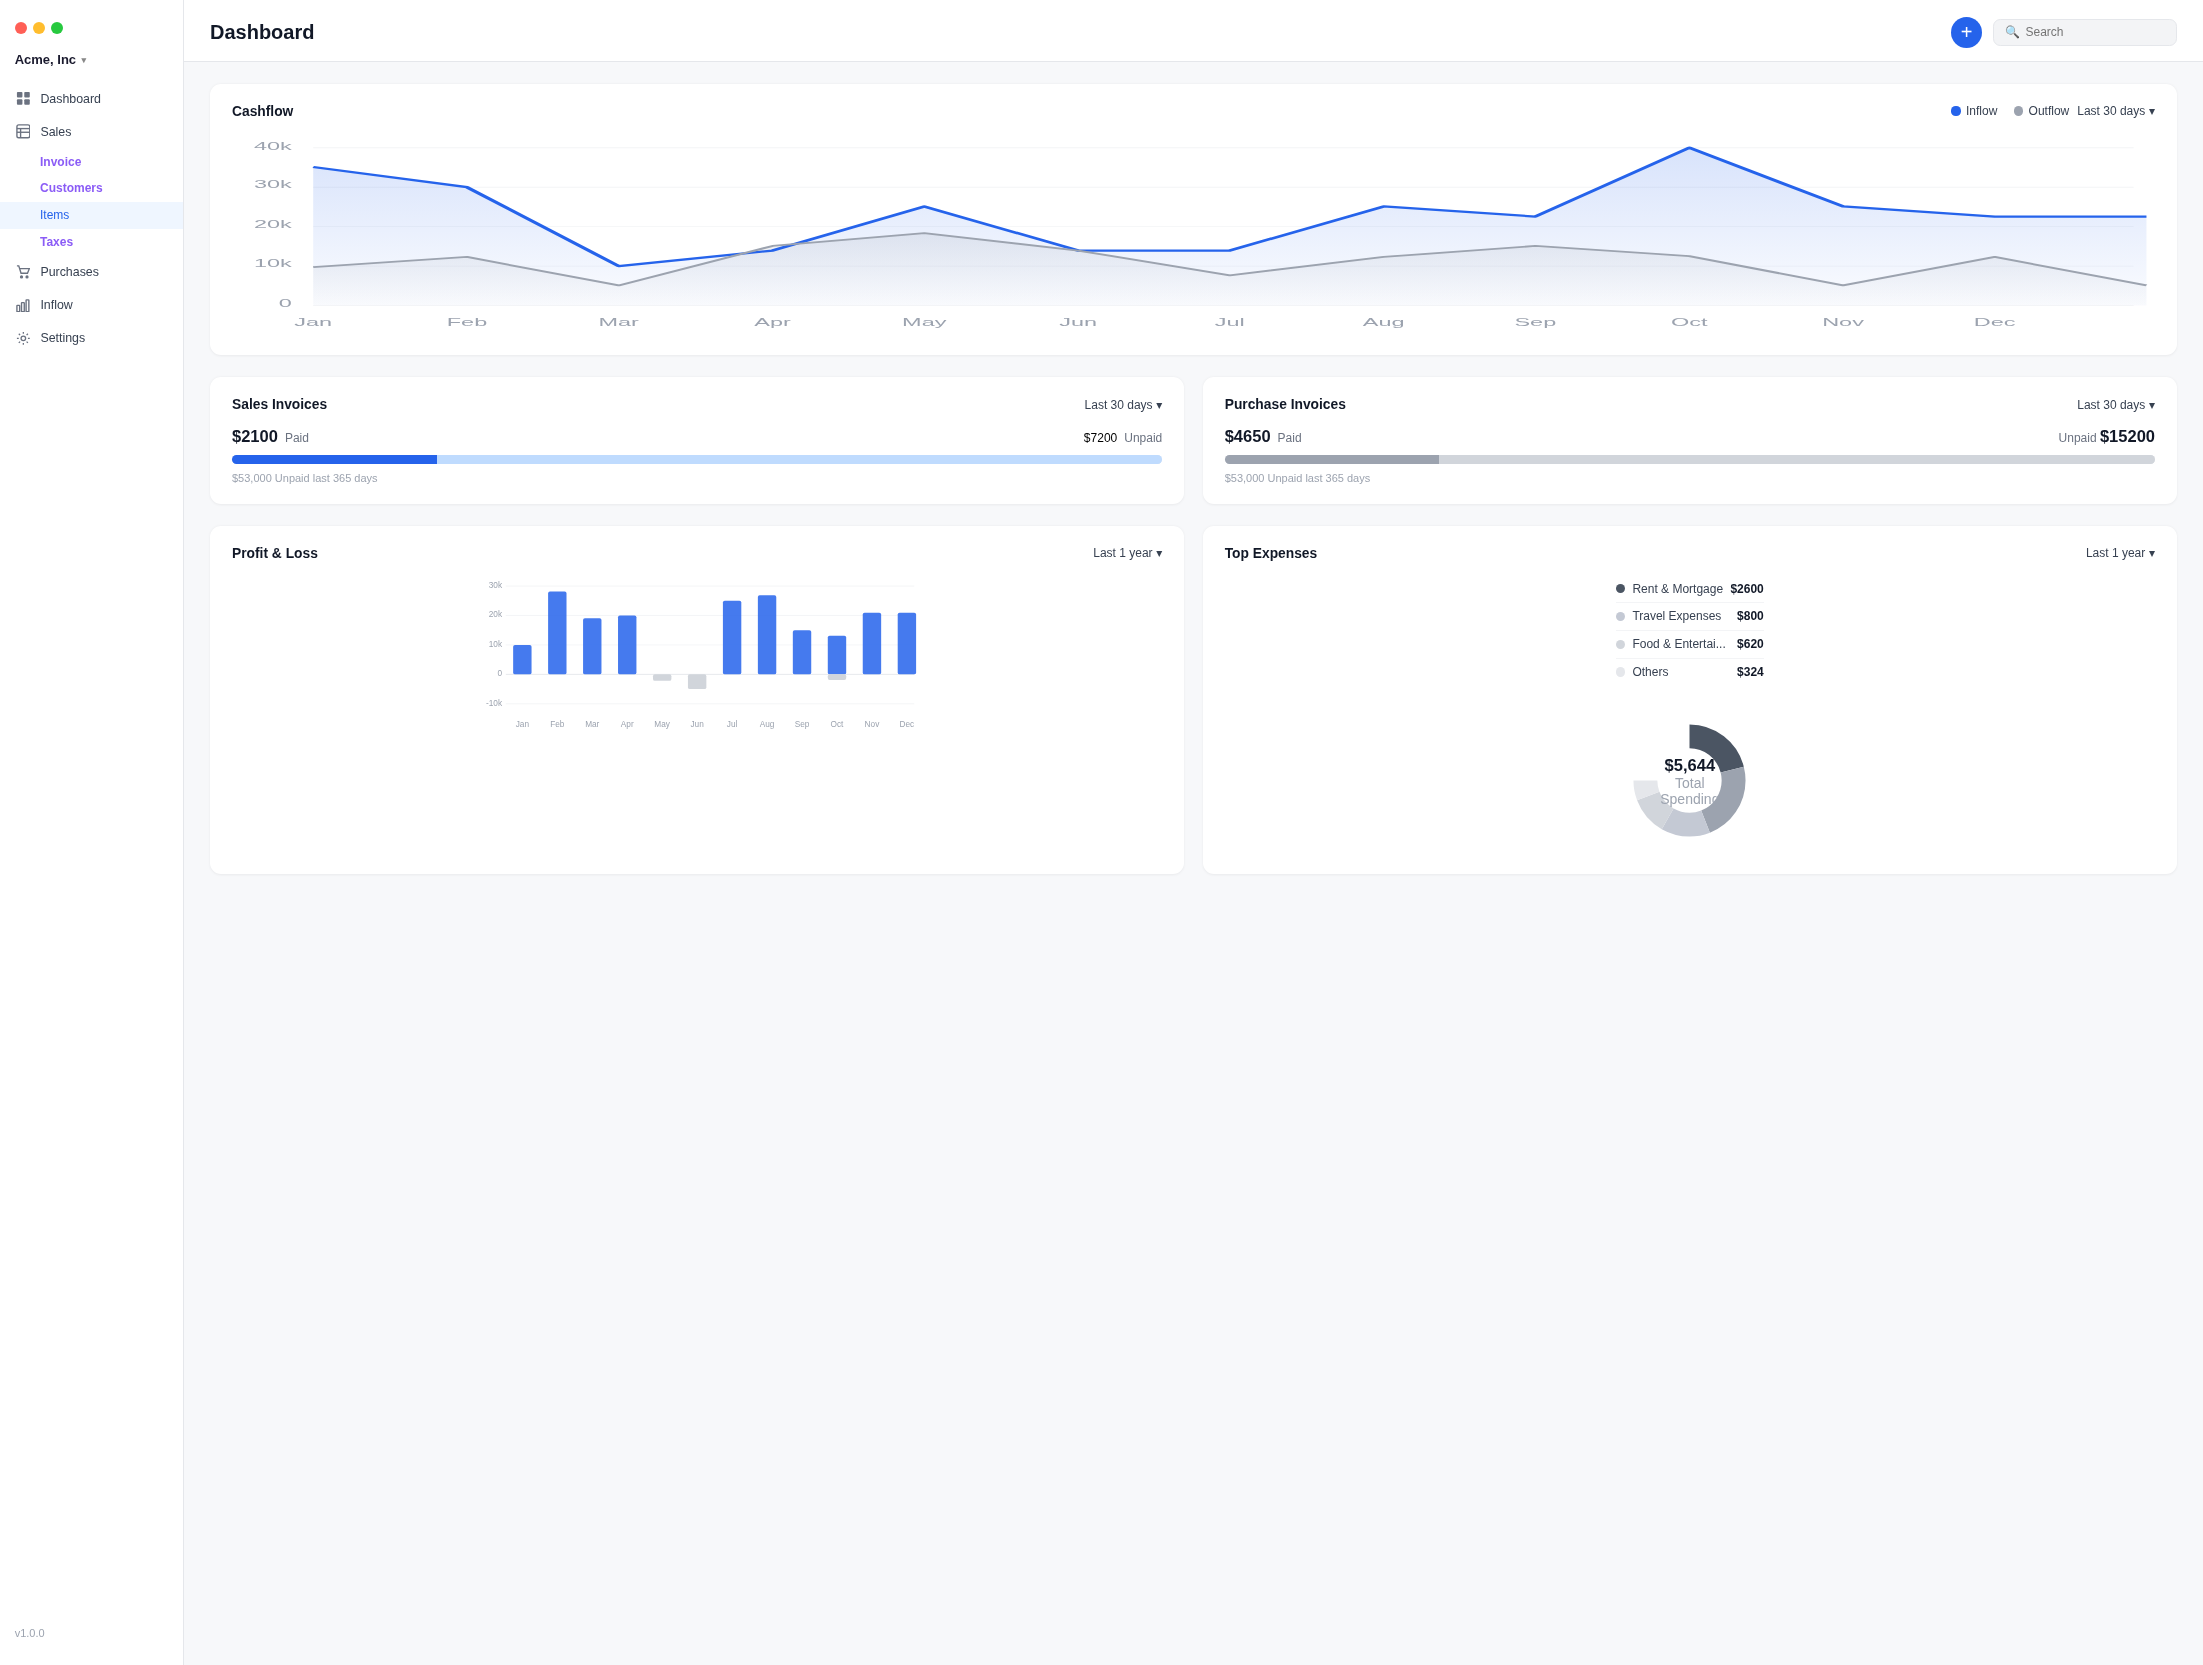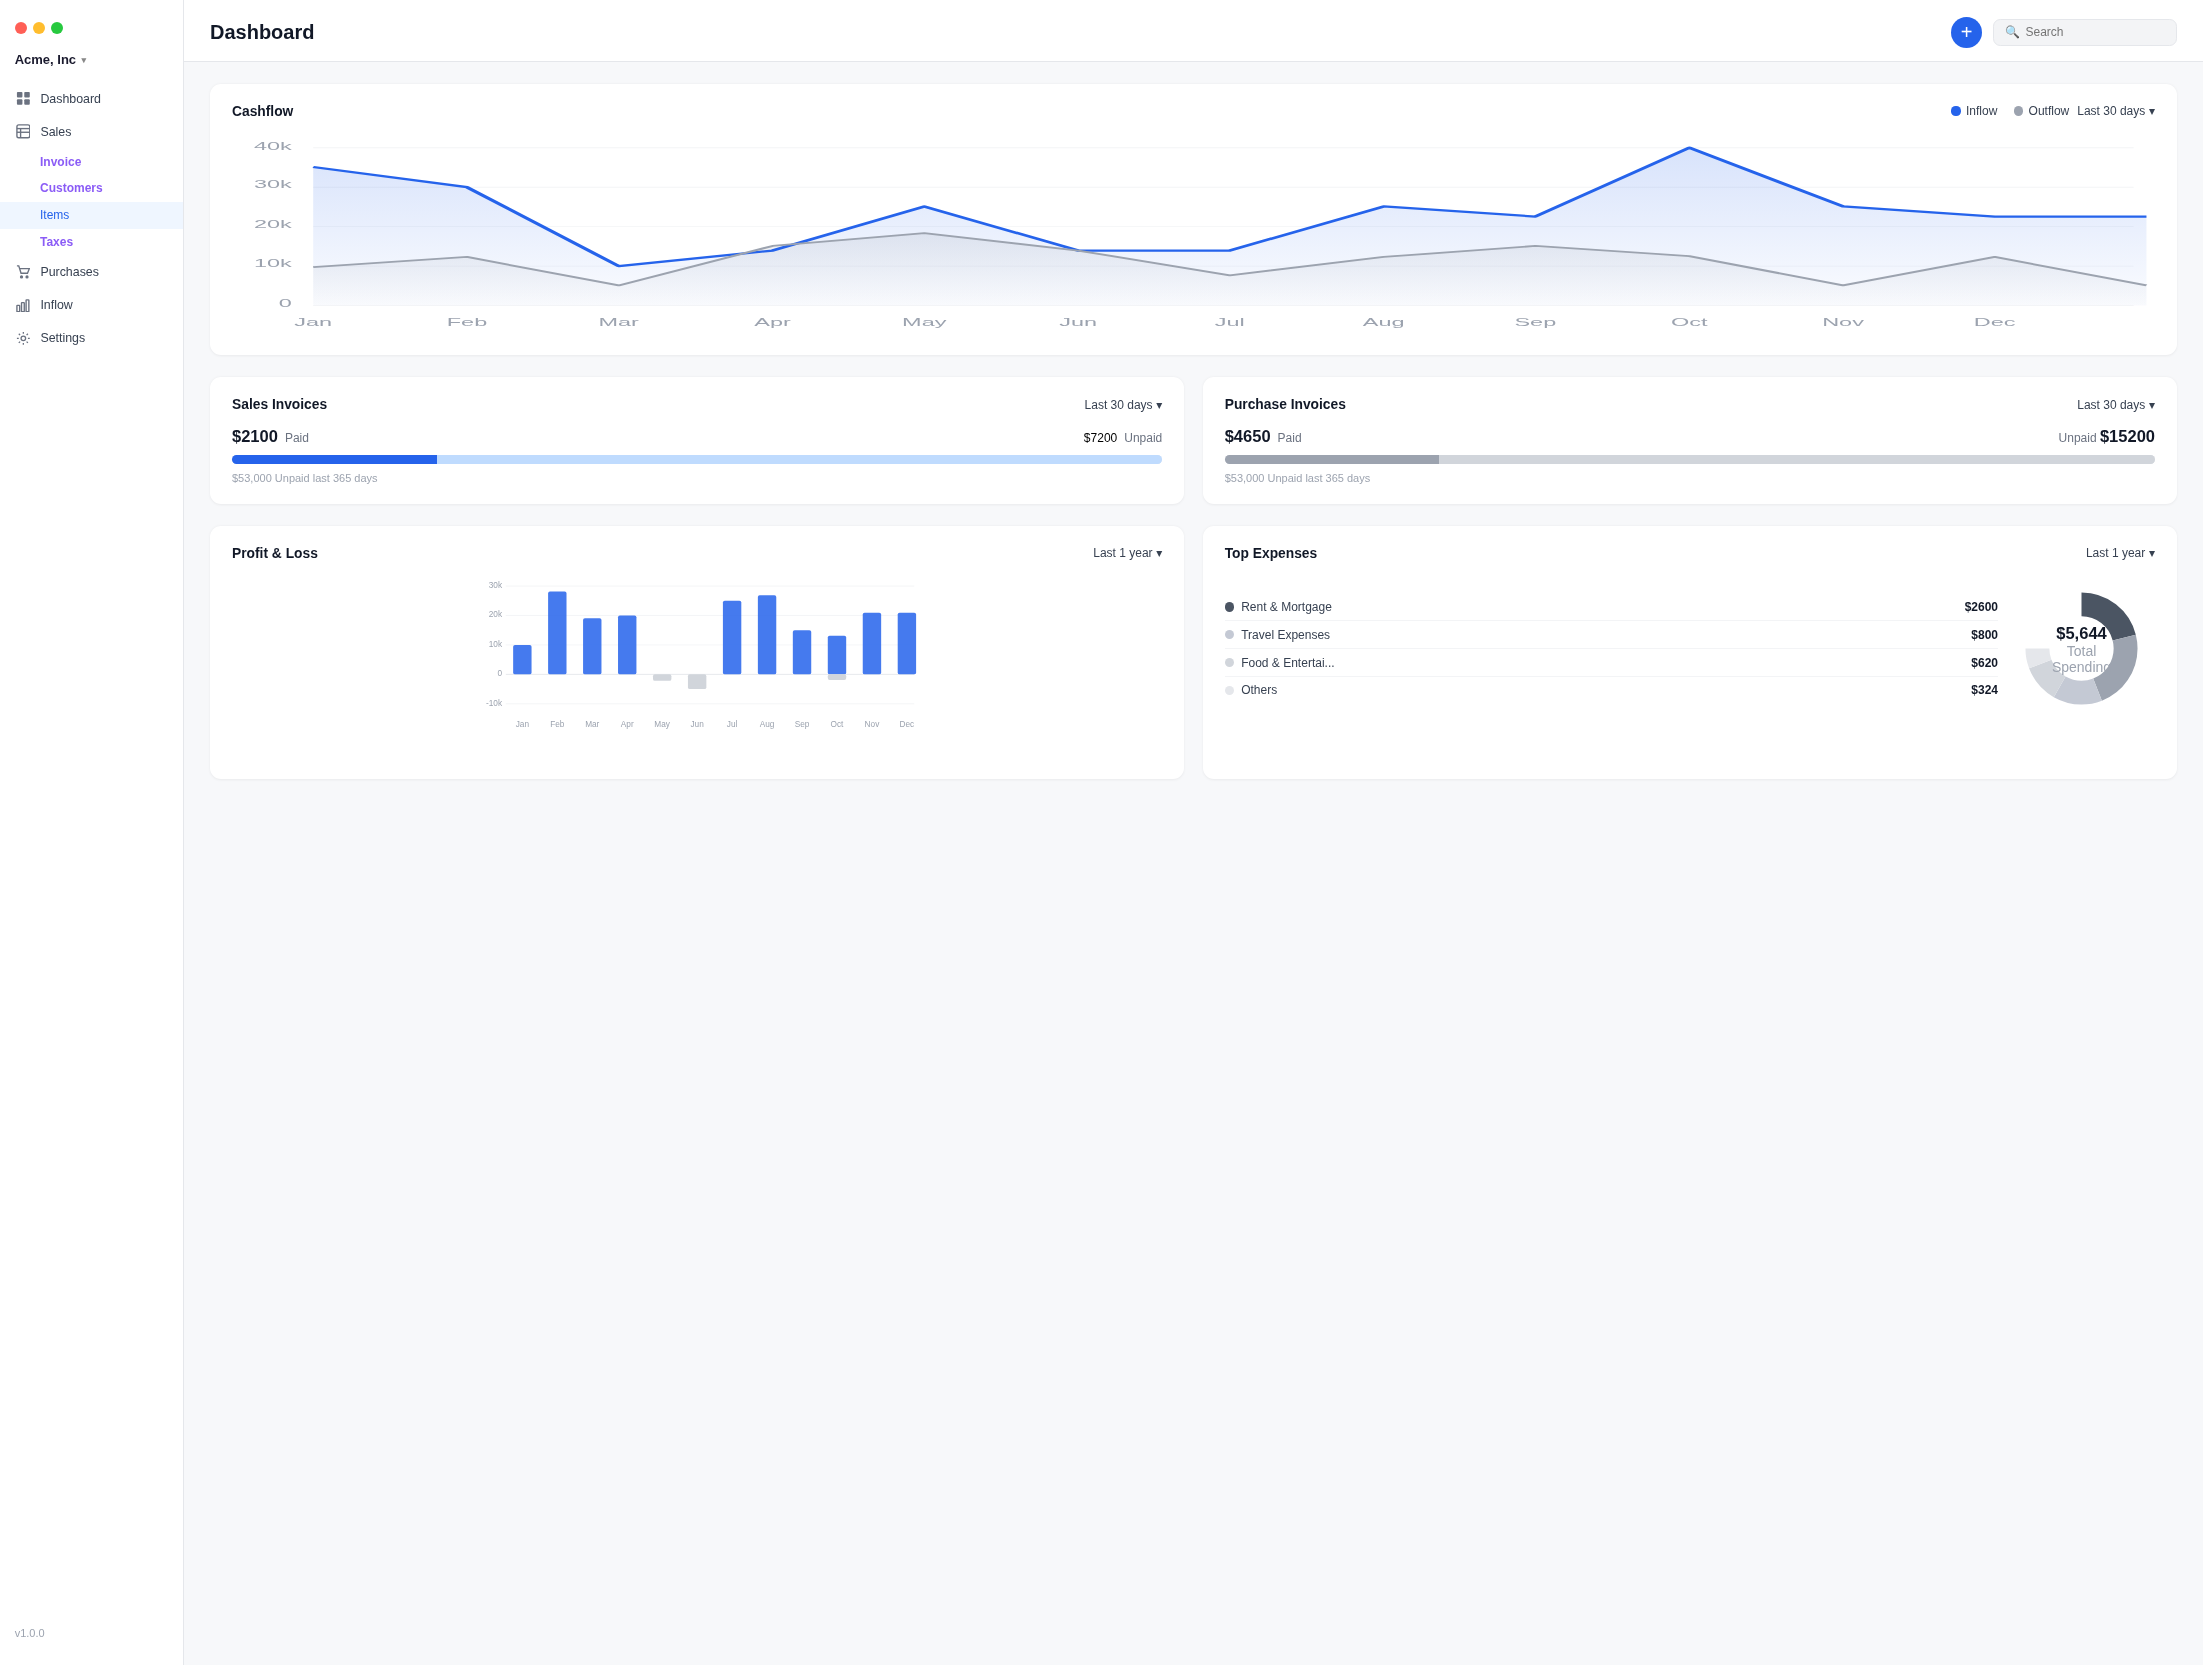--- a/index.html
+++ b/index.html
@@ -63,21 +63,21 @@
     .progress-fill-unpaid { background: #bfdbfe; border-radius: 0 4.6px 4.6px 0; height: 9.2px; flex: 1; }
     .progress-fill-paid-gray { background: #9ca3af; border-radius: 4.6px 0 0 4.6px; height: 9.2px; }
     .progress-fill-unpaid-gray { background: #d1d5db; border-radius: 0 4.6px 4.6px 0; height: 9.2px; flex: 1; }
     .unpaid-note { font-size: 11px; color: #9ca3af; }
 
     
     .bar-chart-container { position: relative; width: 100%; height: 184px; }
     svg.bar-chart { width: 100%; height: 100%; }
 
     
-    .expenses-layout { display: flex; gap: 10px; align-items: center; }
+    .expenses-layout { display: flex; gap: 22px; align-items: center; flex-direction: column; }
     .expense-list { flex: 1; }
     .expense-item { display: flex; align-items: center; gap: 7.3px; padding: 6.4px 0; border-bottom: 0.9px solid #f3f4f6; }
     .expense-item:last-child { border-bottom: none; }
     .expense-dot { width: 9.2px; height: 9.2px; border-radius: 50%; flex-shrink: 0; }
     .expense-name { flex: 1; font-size: 12px; color: #374151; }
     .expense-amount { font-size: 12px; font-weight: 600; color: #111827; }
     .donut-container { width: 147px; height: 147px; flex-shrink: 0; position: relative; }
     .donut-center { position: absolute; top: 50%; left: 50%; transform: translate(-50%, -50%); text-align: center; }
     .donut-total { font-size: 16.5px; font-weight: 700; color: #111827; }
     .donut-label { font-size: 14px; color: #9ca3af; }

